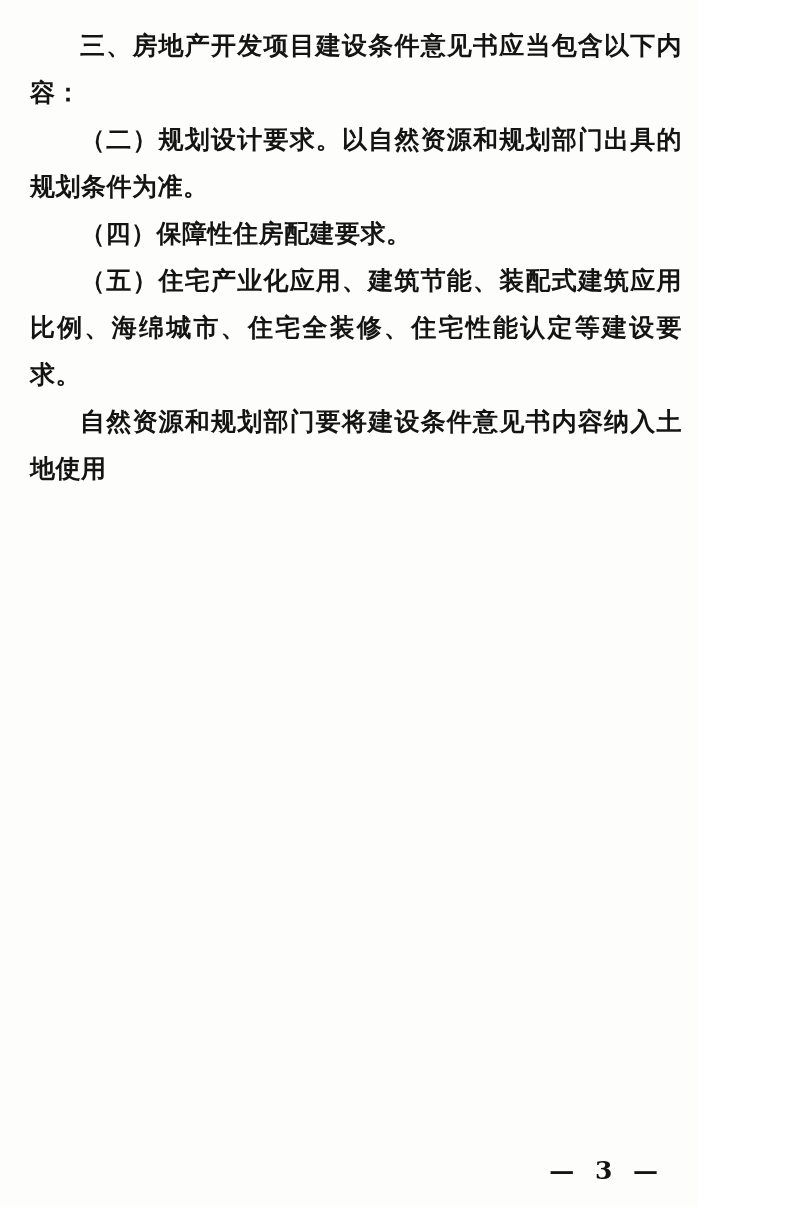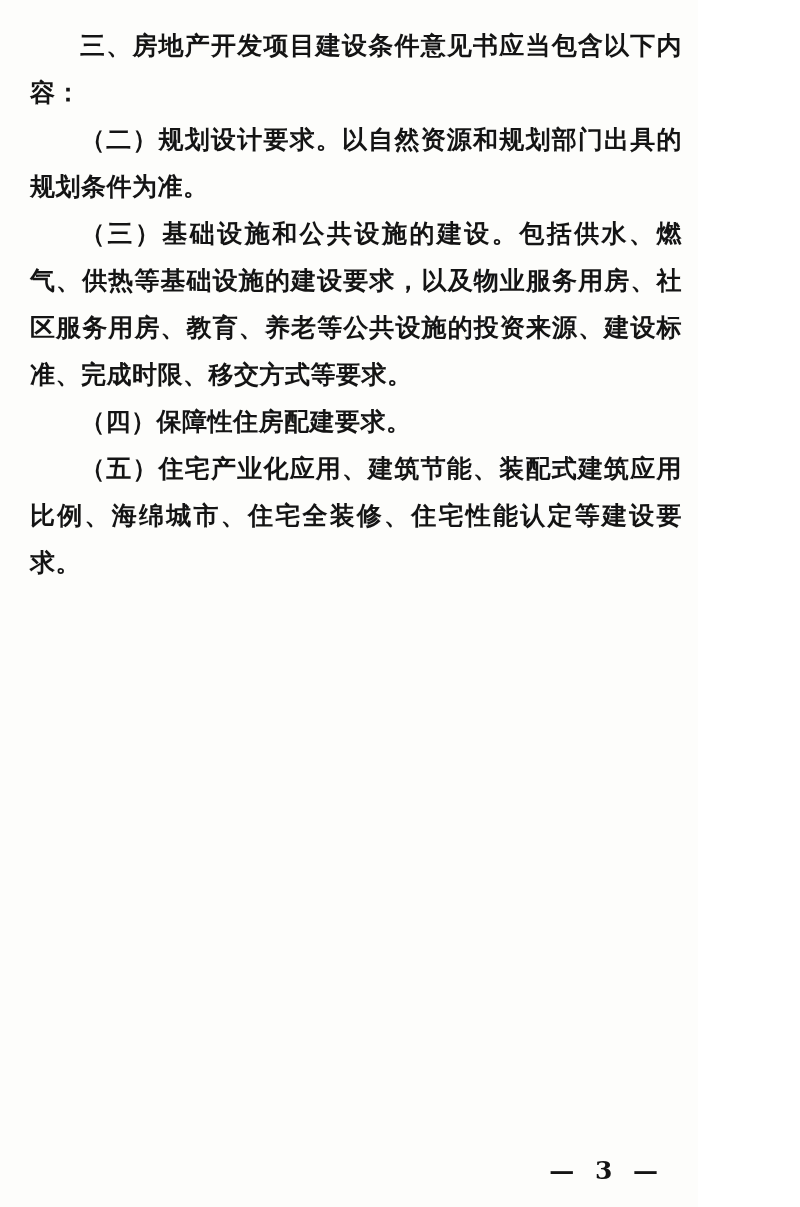--- a/index.html
+++ b/index.html
@@ -41,18 +41,18 @@
     font-family: "DejaVu Serif", "Liberation Serif", serif;
   }
 </style>
 </head>
 <body>
 
 <div class="page" style="--paper-color: #fdfdfb; --text-color: #141414;">
   <div class="body-text">
     <p>三、房地产开发项目建设条件意见书应当包含以下内容：</p>
     <p>（二）规划设计要求。以自然资源和规划部门出具的规划条件为准。</p>
-    <p>（三）基础设施和公共设施的建设。包括供水、燃气、供热等基础设施的建设要求，以及物业服务用房、社区服务用房、教育、养老等公共设施的投资来源、建设标准、完成时限、移交方式等要求。</p>
     <p>（四）保障性住房配建要求。</p>
     <p>（五）住宅产业化应用、建筑节能、装配式建筑应用比例、海绵城市、住宅全装修、住宅性能认定等建设要求。</p>
+    <p>自然资源和规划部门要将建设条件意见书内容纳入土地使用</p>
   </div>
   <div class="page-number">— 3 —</div>
 </div>
 
 </body></html>

